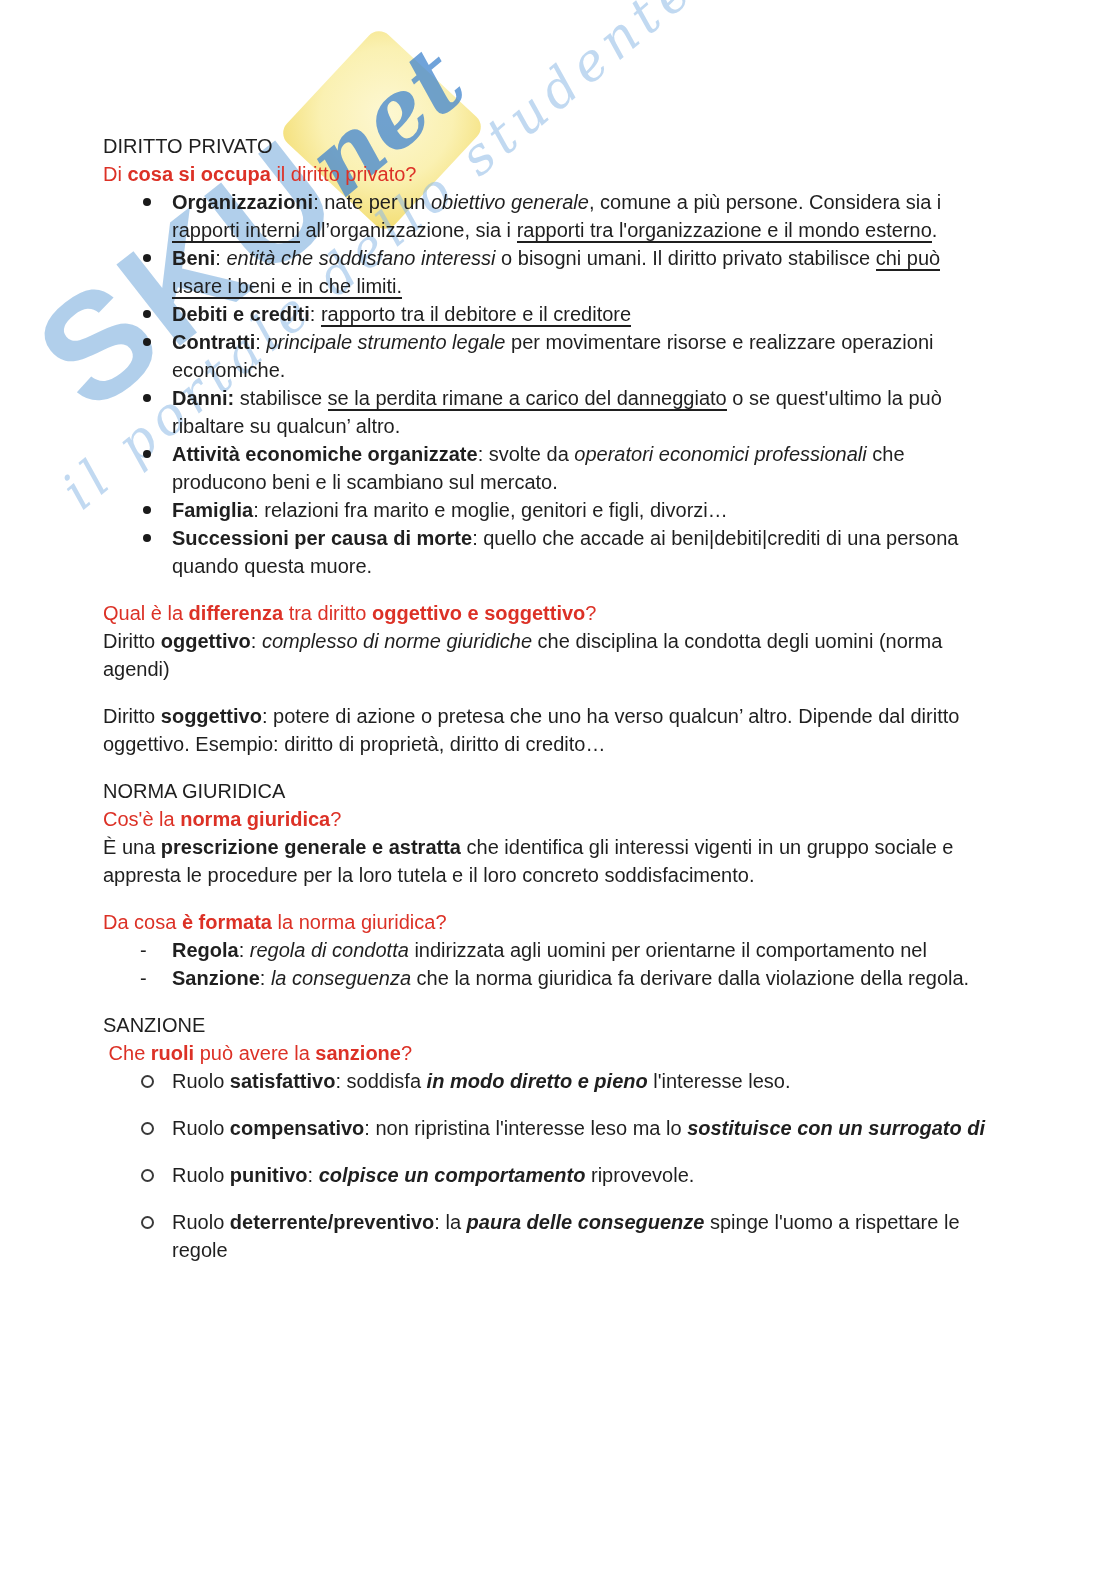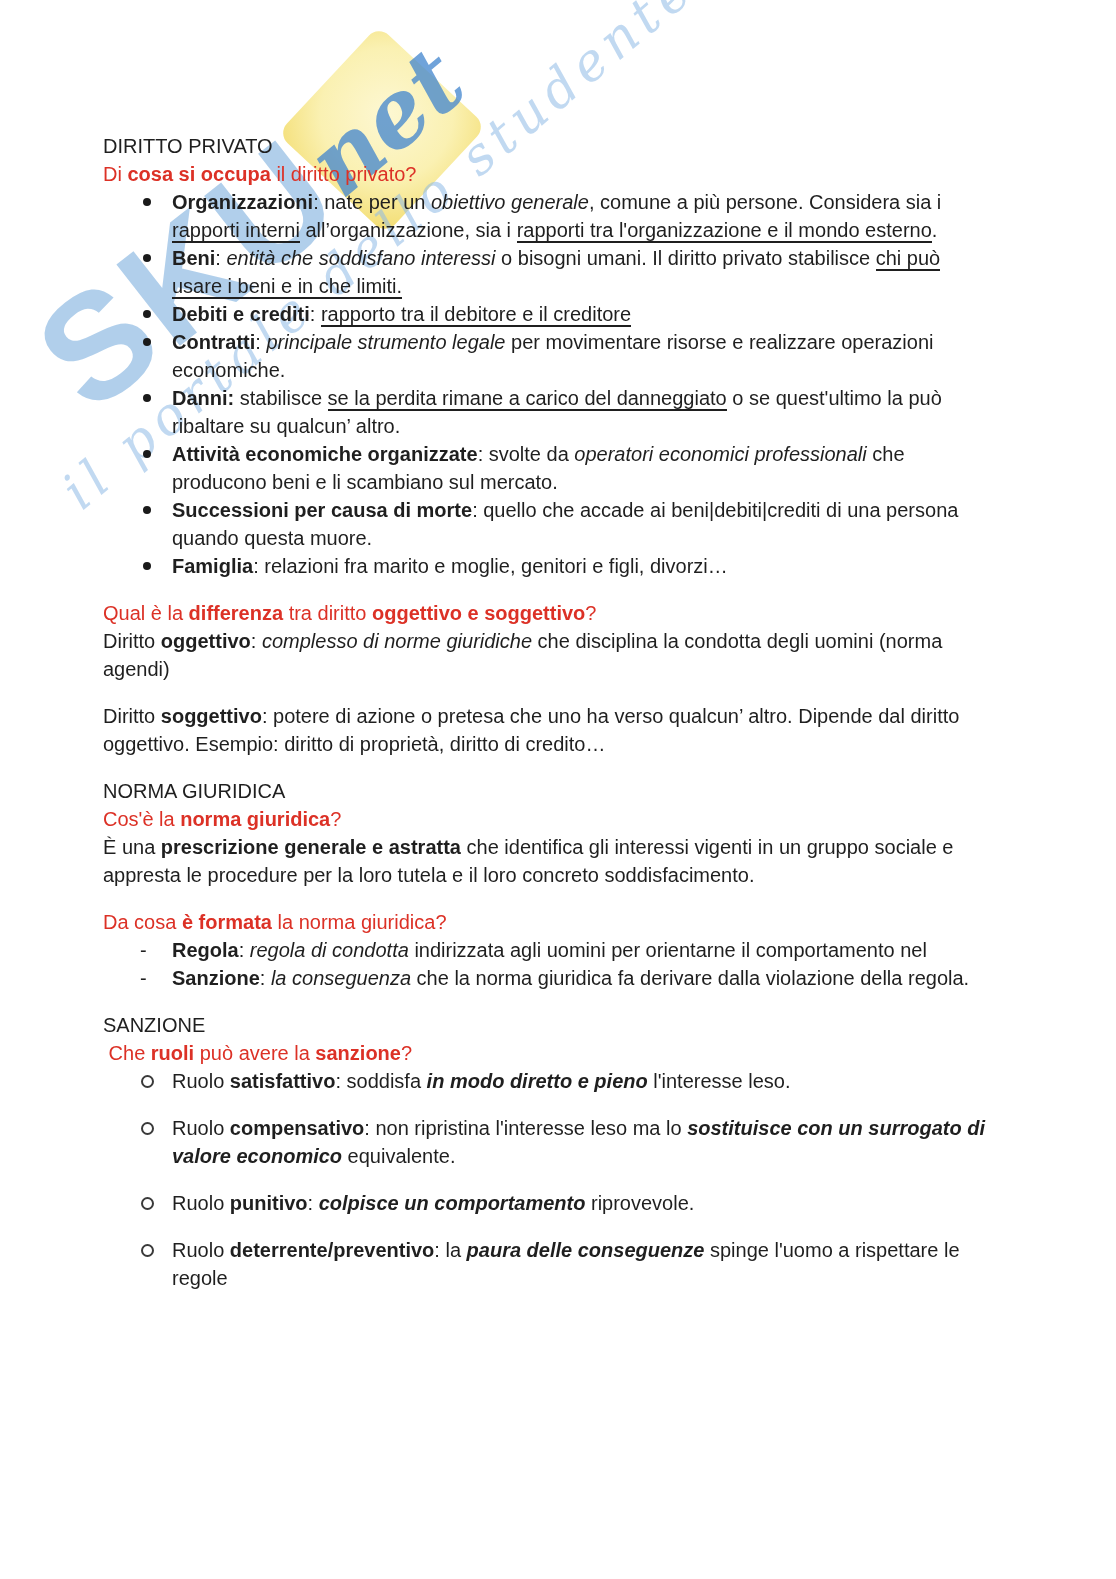--- a/index.html
+++ b/index.html
@@ -125,28 +125,28 @@
       <div class="block bullet">
         <span class="marker"></span>
         <div class="li-body">
           <div class="tline"><span class="b">Attività economiche organizzate</span><span>: svolte da </span><span class="i">operatori economici professionali</span><span> che</span></div>
           <div class="tline"><span>producono beni e li scambiano sul mercato.</span></div>
         </div>
       </div>
       <div class="block bullet">
         <span class="marker"></span>
         <div class="li-body">
+          <div class="tline"><span class="b">Famiglia</span><span>: relazioni fra marito e moglie, genitori e figli, divorzi…</span></div>
+        </div>
+      </div>
+      <div class="block bullet">
+        <span class="marker"></span>
+        <div class="li-body">
           <div class="tline"><span class="b">Successioni per causa di morte</span><span>: quello che accade ai beni|debiti|crediti di una persona</span></div>
           <div class="tline"><span>quando questa muore.</span></div>
-        </div>
-      </div>
-      <div class="block bullet">
-        <span class="marker"></span>
-        <div class="li-body">
-          <div class="tline"><span class="b">Famiglia</span><span>: relazioni fra marito e moglie, genitori e figli, divorzi…</span></div>
         </div>
       </div>
       <div class="block question gap">
         <div class="tline"><span>Qual è la </span><span class="b">differenza</span><span> tra diritto </span><span class="b">oggettivo e soggettivo</span><span>?</span></div>
       </div>
       <div class="block para">
         <div class="tline"><span>Diritto </span><span class="b">oggettivo</span><span>: </span><span class="i">complesso di norme giuridiche</span><span> che disciplina la condotta degli uomini (norma</span></div>
         <div class="tline"><span>agendi)</span></div>
       </div>
       <div class="block para gap">
@@ -187,21 +187,20 @@
       <div class="block circle">
         <span class="marker"></span>
         <div class="li-body">
           <div class="tline"><span>Ruolo </span><span class="b">satisfattivo</span><span>: soddisfa </span><span class="b i">in modo diretto e pieno</span><span> l'interesse leso.</span></div>
         </div>
       </div>
       <div class="block circle gap">
         <span class="marker"></span>
         <div class="li-body">
           <div class="tline"><span>Ruolo </span><span class="b">compensativo</span><span>: non ripristina l'interesse leso ma lo </span><span class="b i">sostituisce con un surrogato di</span></div>
-          <div class="tline"><span class="b i">valore economico</span><span> equivalente.</span></div>
         </div>
       </div>
       <div class="block circle gap">
         <span class="marker"></span>
         <div class="li-body">
           <div class="tline"><span>Ruolo </span><span class="b">punitivo</span><span>: </span><span class="b i">colpisce un comportamento</span><span> riprovevole.</span></div>
         </div>
       </div>
       <div class="block circle gap">
         <span class="marker"></span>

